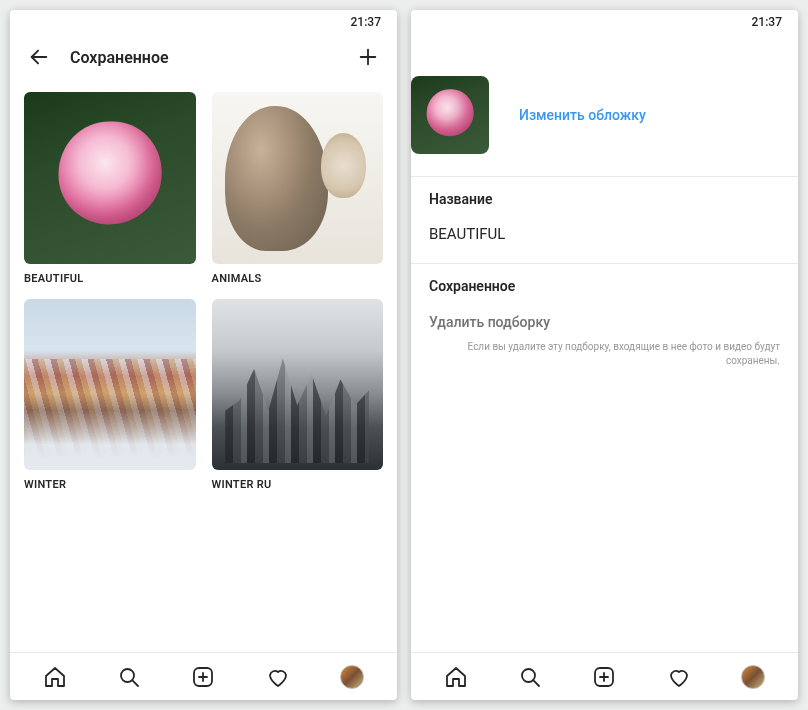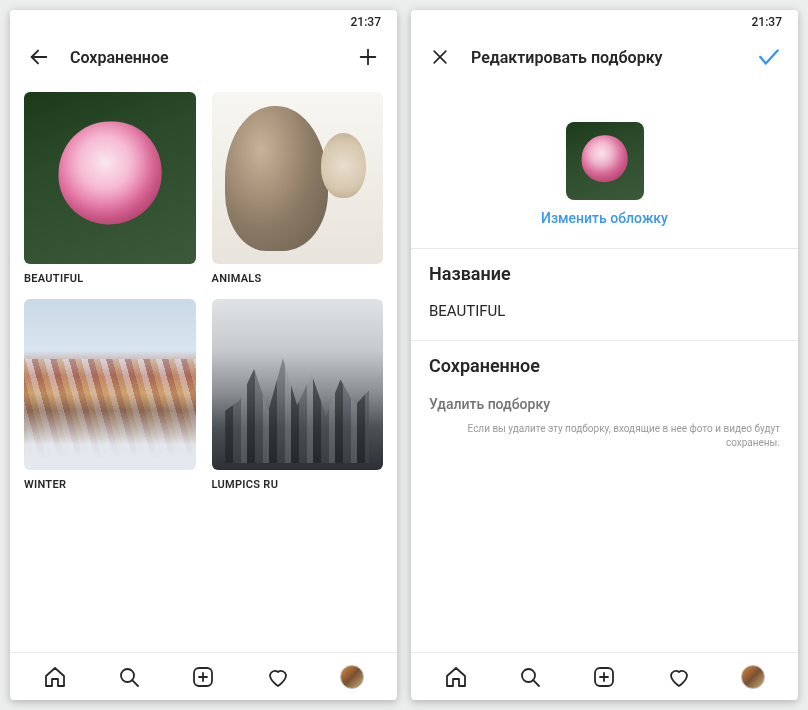--- a/index.html
+++ b/index.html
@@ -11,25 +11,25 @@
     .icon-btn { width:26px; height:26px; display:flex; align-items:center; justify-content:center; cursor:pointer; }
     .grid { padding:12px 14px; display:grid; grid-template-columns:1fr 1fr; gap:14px 16px; }
     .coll { display:flex; flex-direction:column; gap:8px; cursor:pointer; }
     .thumb { width:100%; aspect-ratio:1/1; border-radius:6px; overflow:hidden; }
     .coll-label { font-size:11px; font-weight:600; letter-spacing:.3px; color:#262626; }
     .bottomnav { margin-top:auto; height:48px; border-top:1px solid #e8e8e8; display:flex; align-items:center; justify-content:space-around; padding:0 8px; }
     .bottomnav .nav-item { width:28px; height:28px; display:flex; align-items:center; justify-content:center; cursor:pointer; }
     .avatar-sm { width:24px; height:24px; border-radius:50%; background:linear-gradient(135deg,#d98a3a 0%,#7a5032 50%,#c9b27a 100%); border:1px solid #bbb; }
 
     
-    .cover-wrap { display:flex; flex-direction:column; align-items:center; gap:10px; padding:42px 0 22px; }
+    .cover-wrap { display:flex; align-items:center; gap:30px; padding:42px 0 22px; }
     .cover { width:78px; height:78px; border-radius:8px; overflow:hidden; }
     .link-blue { color:#3897f0; font-size:14px; font-weight:500; cursor:pointer; }
     .section { padding:14px 18px 6px; border-top:1px solid #e8e8e8; }
-    .section-label { font-size:18px; font-weight:600; color:#262626; margin-bottom:18px; }
+    .section-label { font-size:14px; font-weight:600; color:#262626; margin-bottom:18px; }
     .section-value { font-size:15px; color:#262626; padding-bottom:14px; }
     .danger { font-size:14px; color:#737373; font-weight:500; cursor:pointer; padding-bottom:10px; }
     .hint { font-size:10px; color:#999; line-height:1.4;text-align:right; }
     .check { color:#3897f0; }
 
     
     .rose { background:linear-gradient(160deg,#1a3a1a 0%,#2a4a2a 35%,#3a5a3a 100%); position:relative; }
     .rose::after { content:""; position:absolute; top:50%; left:50%; width:60%; height:60%; transform:translate(-50%,-55%); background:radial-gradient(circle at 45% 40%,#fbe6ee 0%,#f5bcd3 30%,#e67aa8 55%,#c14e7e 80%); border-radius:50% 48% 52% 50% / 52% 50% 50% 48%; box-shadow:inset -8px -10px 18px rgba(160,40,90,.35); }
     .winter { background:linear-gradient(180deg,#c9d9e6 0%,#d8e5ee 30%,#b7796a 45%,#cfa06e 55%,#8a6b5a 65%,#e4e8ef 85%); position:relative; }
     .winter::before { content:""; position:absolute; inset:35% 0 0 0; background:repeating-linear-gradient(75deg,rgba(139,69,55,.4) 0 6px,rgba(210,170,100,.35) 6px 12px,rgba(230,230,235,.5) 12px 18px); mask:linear-gradient(180deg,#000 0%,transparent 90%); }
@@ -71,21 +71,21 @@
     <div class="coll">
       <div class="thumb cat"></div>
       <span class="coll-label">ANIMALS</span>
     </div>
     <div class="coll">
       <div class="thumb winter"></div>
       <span class="coll-label">WINTER</span>
     </div>
     <div class="coll">
       <div class="thumb city"></div>
-      <span class="coll-label">LUMPICS RU</span>
+      <span class="coll-label">WINTER RU</span>
     </div>
   </div>
 
   <div class="bottomnav">
     <span class="nav-item">
         <svg width="24" height="24" viewBox="0 0 24 24" fill="none" stroke="#262626" stroke-width="1.8" stroke-linejoin="round">
           <path d="M3 11 12 3l9 8v10h-6v-7h-6v7H3z"></path>
         </svg>
       </span>
     <span class="nav-item">
@@ -108,34 +108,20 @@
       </span>
     <span class="nav-item">
         <span class="avatar-sm"></span>
       </span>
   </div>
 </div>
 
 <div class="phone">
   <div class="statusbar">
     <span>21:37</span>
-  </div>
-  <div class="header">
-    <span class="icon-btn">
-      <svg width="20" height="20" viewBox="0 0 24 24" fill="none" stroke="#262626" stroke-width="2" stroke-linecap="round">
-          <line x1="5" y1="5" x2="19" y2="19"></line>
-          <line x1="19" y1="5" x2="5" y2="19"></line>
-        </svg>
-    </span>
-    <span class="title">Редактировать подборку</span>
-    <span class="icon-btn check">
-      <svg width="26" height="26" viewBox="0 0 24 24" fill="none" stroke="#3897f0" stroke-width="2.2" stroke-linecap="round" stroke-linejoin="round">
-          <polyline points="4 12 9 18 20 6"></polyline>
-        </svg>
-    </span>
   </div>
 
   <div class="cover-wrap">
     <div class="cover rose"></div>
     <span class="link-blue">Изменить обложку</span>
   </div>
 
   <div class="section">
     <div class="section-label">Название</div>
     <div class="section-value">BEAUTIFUL</div>

